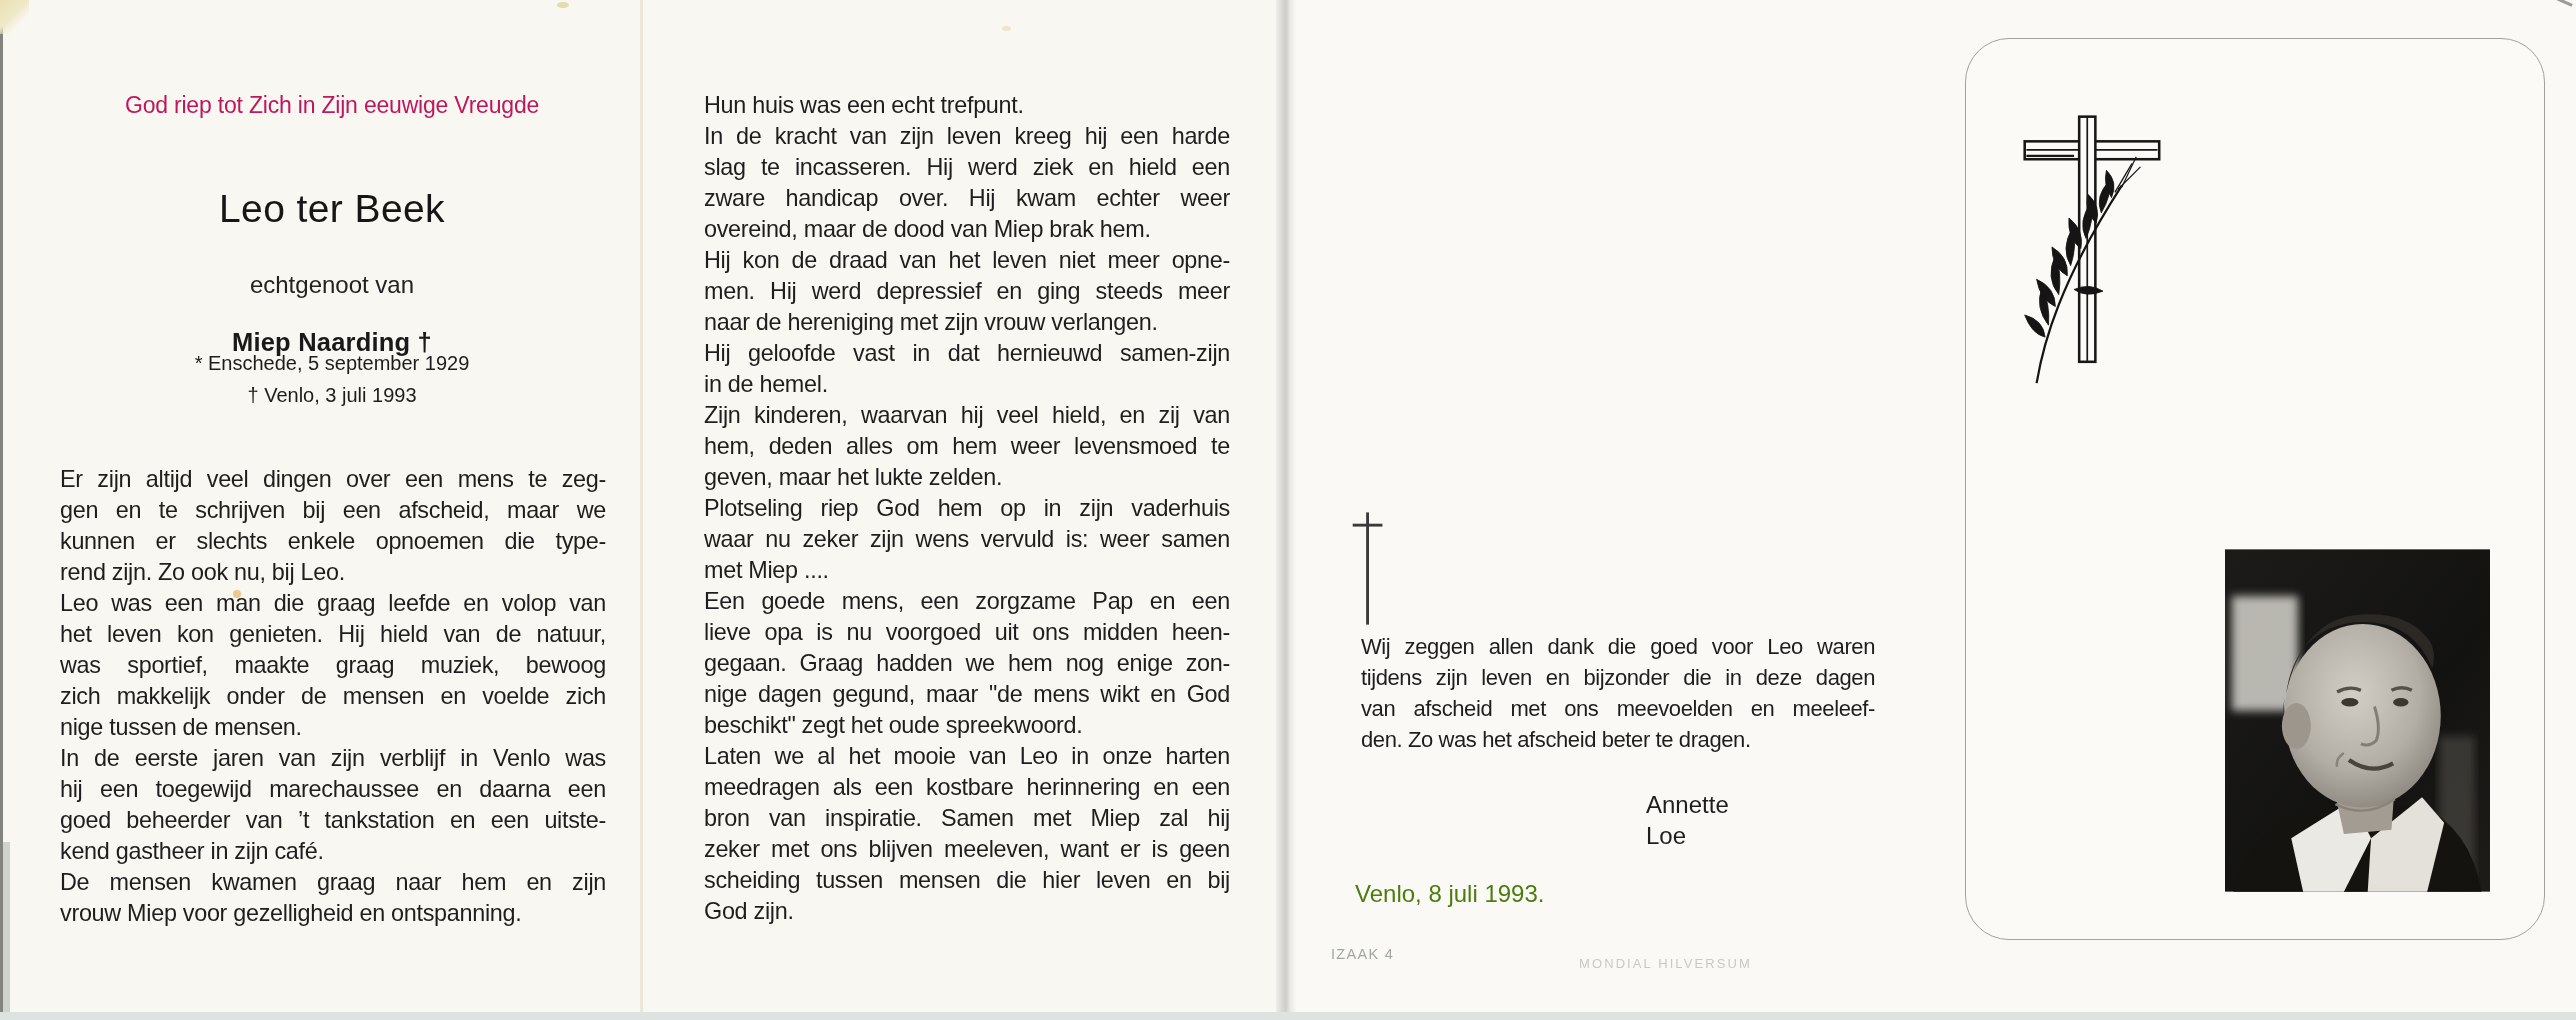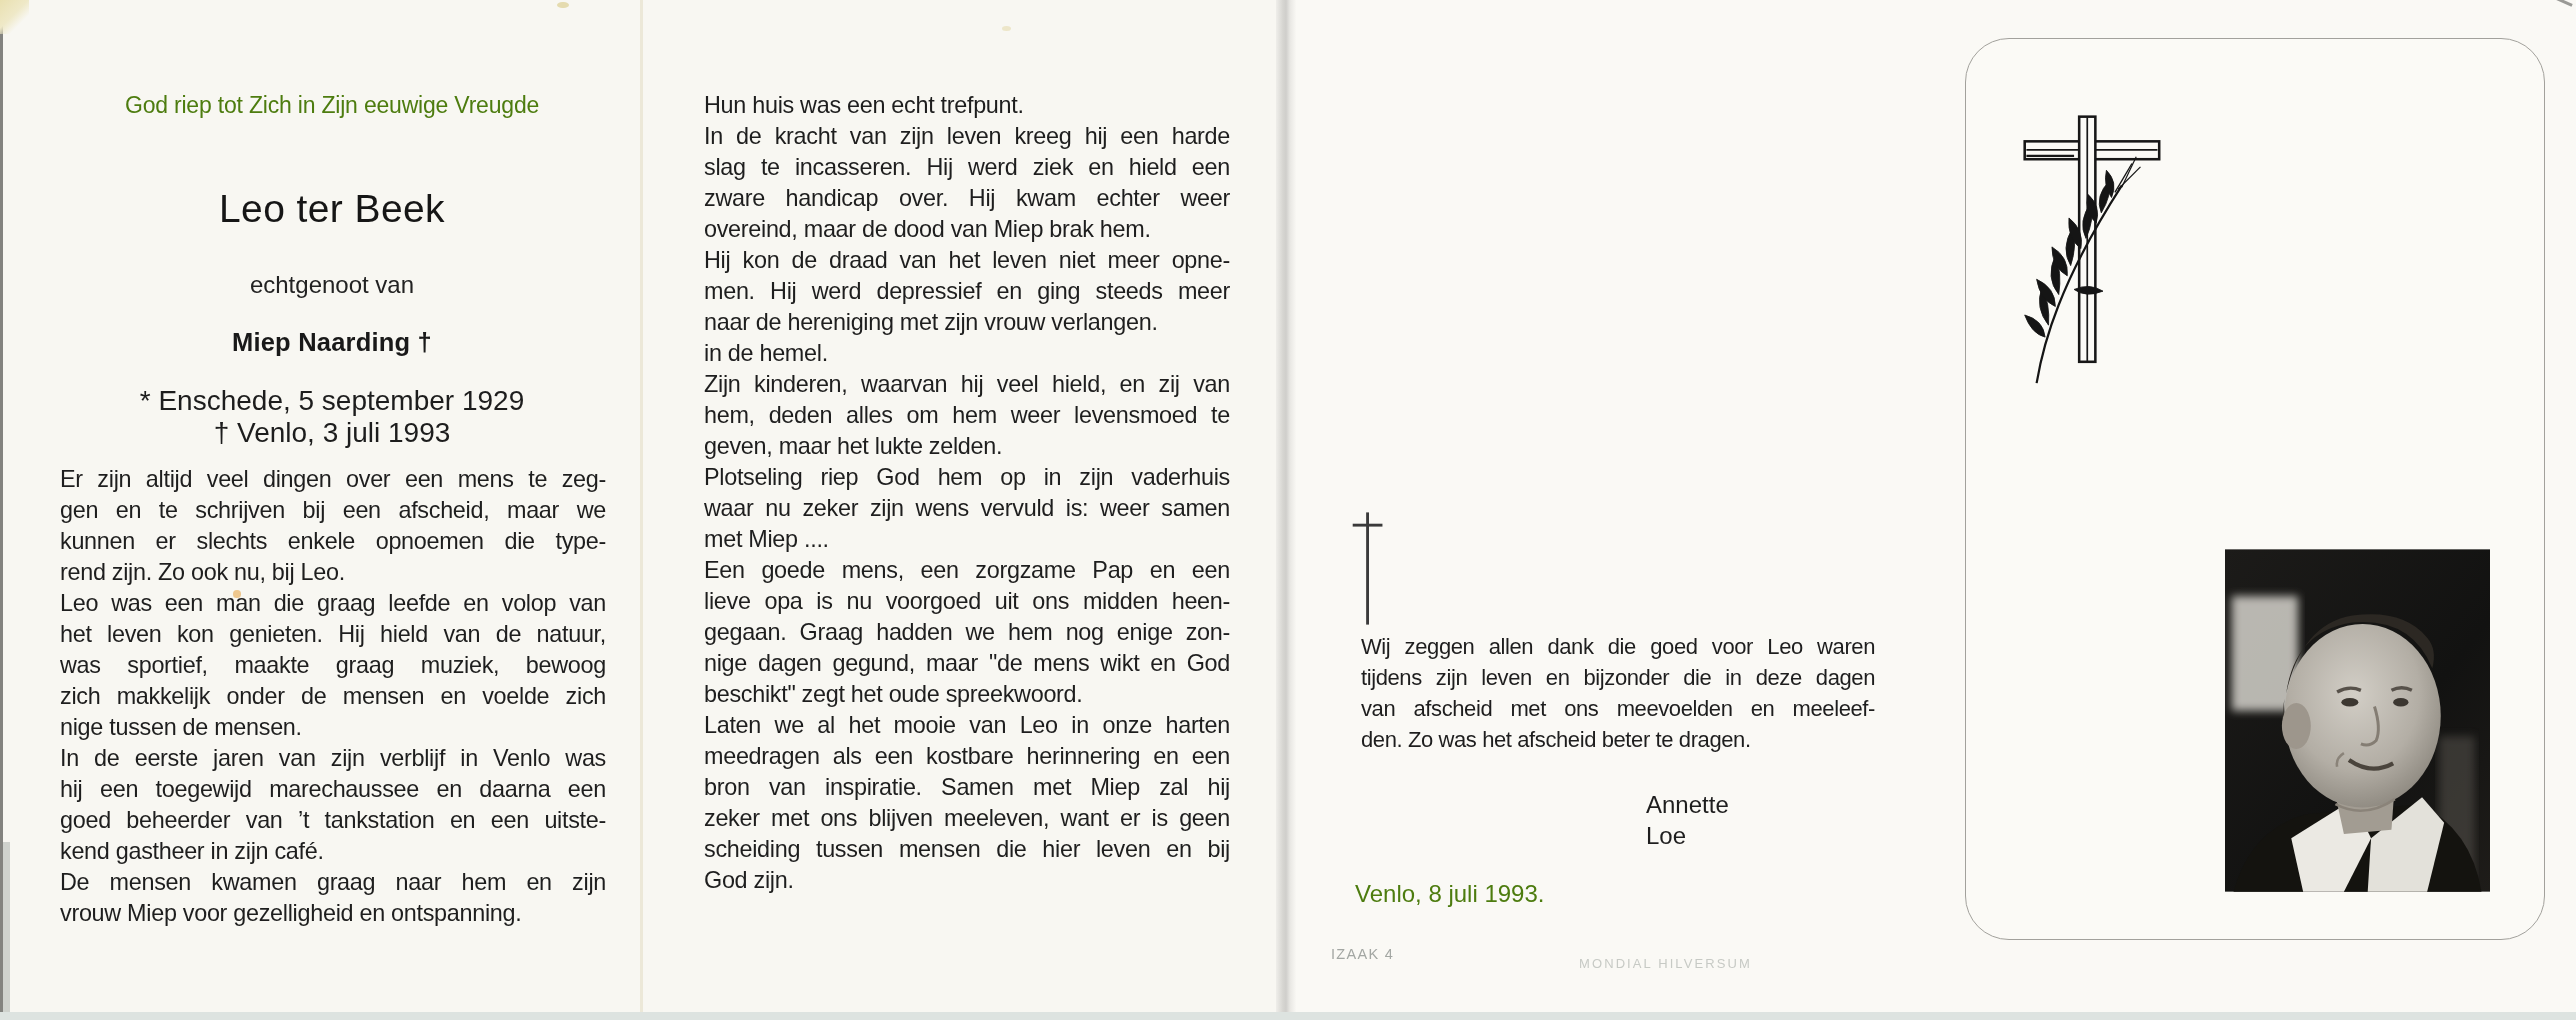--- a/index.html
+++ b/index.html
@@ -21,25 +21,25 @@
   .strip-bottom{position:absolute;left:0;top:1012px;width:2576px;height:8.5px;background:#dde3e0;}
   .corner-chip{position:absolute;left:0;top:0;width:29px;height:34px;
     background:linear-gradient(135deg,#e9e0b0 0%,#efe9c8 45%,rgba(248,247,242,0) 70%);}
   .speck{position:absolute;border-radius:50%;}
   .speck-a{left:557px;top:1.7px;width:12px;height:6.8px;background:rgba(214,196,120,.55);}
   .speck-b{left:233px;top:590px;width:7.7px;height:7.7px;background:rgba(230,160,60,.55);}
   .speck-c{left:1002px;top:25.5px;width:8.5px;height:5.1px;background:rgba(220,205,140,.4);}
   .mark-tr{position:absolute;left:2554px;top:0px;width:18.7px;height:2.6px;background:#9a9a96;transform:rotate(24deg);}
   
   .centerblock{position:absolute;left:60px;width:544px;text-align:center;}
-  .dedication{top:92px;font-size:23px;letter-spacing:-0.2px;color:#4d7c0f;}
+  .dedication{top:92px;font-size:23px;letter-spacing:-0.2px;color:#be185d;}
   .name{top:172px;font-size:39px;letter-spacing:0.4px;color:#161616;margin-top:15px;}
   .relation{top:248px;font-size:24px;color:#222;margin-top:23px;}
   .spouse{top:304px;font-size:25.5px;font-weight:700;letter-spacing:0.2px;color:#191919;margin-top:24px;}
-  .dates{top:385px;font-size:28px;line-height:32px;color:#1d1d1d;}
+  .dates{top:347px;font-size:20px;line-height:32px;color:#1d1d1d;}
   .bodycol{position:absolute;font-size:23.4px;letter-spacing:-0.3px;line-height:31px;color:#1e1e1e;}
   .body1{left:60px;top:464px;width:546px;}
   .body2{left:704px;top:90px;width:526px;}
   .para{margin:0;}
   .jline{text-align:justify;text-align-last:justify;white-space:nowrap;}
   .jline.last{text-align-last:left;}
   
   .thanks{left:1361px;top:631px;width:514px;font-size:22px;letter-spacing:-0.4px;line-height:31px;}
   .signature{position:absolute;left:1646px;top:789px;font-size:24px;line-height:31px;color:#1e1e1e;}
   .dateline{position:absolute;left:1355px;top:880px;font-size:24px;color:#4d7c0f;}
@@ -106,20 +106,21 @@
         <div class="jline">slag te incasseren. Hij werd ziek en hield een</div>
         <div class="jline">zware handicap over. Hij kwam echter weer</div>
         <div class="jline last">overeind, maar de dood van Miep brak hem.</div>
       </div>
       <div class="para">
         <div class="jline">Hij kon de draad van het leven niet meer opne-</div>
         <div class="jline">men. Hij werd depressief en ging steeds meer</div>
         <div class="jline last">naar de hereniging met zijn vrouw verlangen.</div>
       </div>
       <div class="para">
+        <div class="jline">Hij geloofde vast in dat hernieuwd samen-zijn</div>
         <div class="jline last">in de hemel.</div>
       </div>
       <div class="para">
         <div class="jline">Zijn kinderen, waarvan hij veel hield, en zij van</div>
         <div class="jline">hem, deden alles om hem weer levensmoed te</div>
         <div class="jline last">geven, maar het lukte zelden.</div>
       </div>
       <div class="para">
         <div class="jline">Plotseling riep God hem op in zijn vaderhuis</div>
         <div class="jline">waar nu zeker zijn wens vervuld is: weer samen</div>

